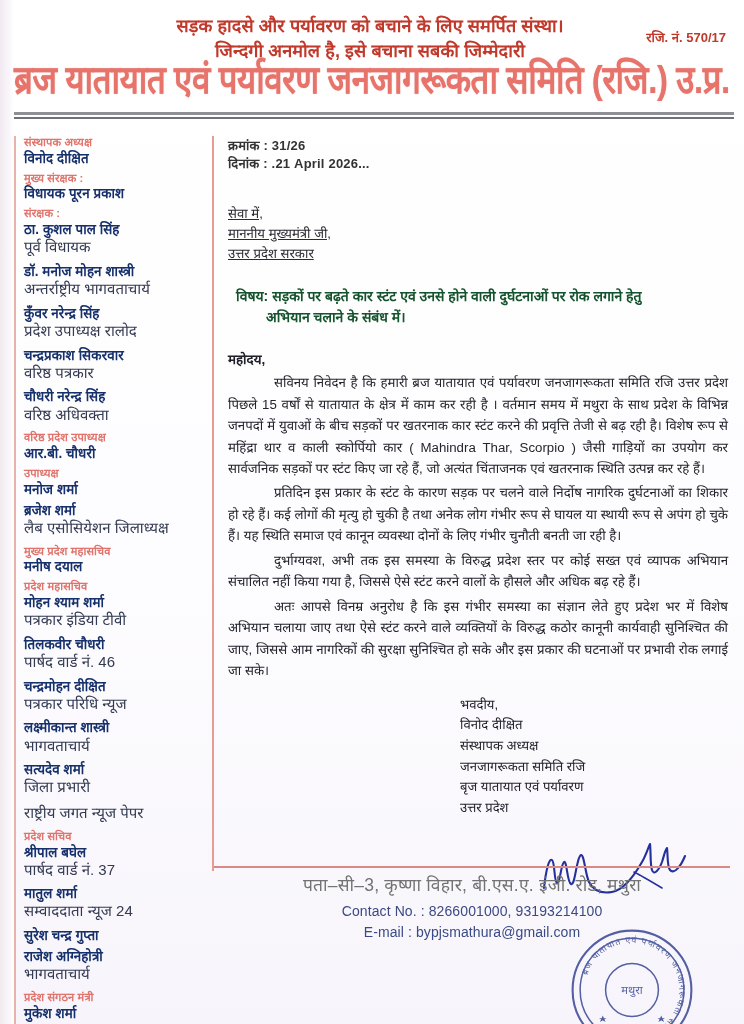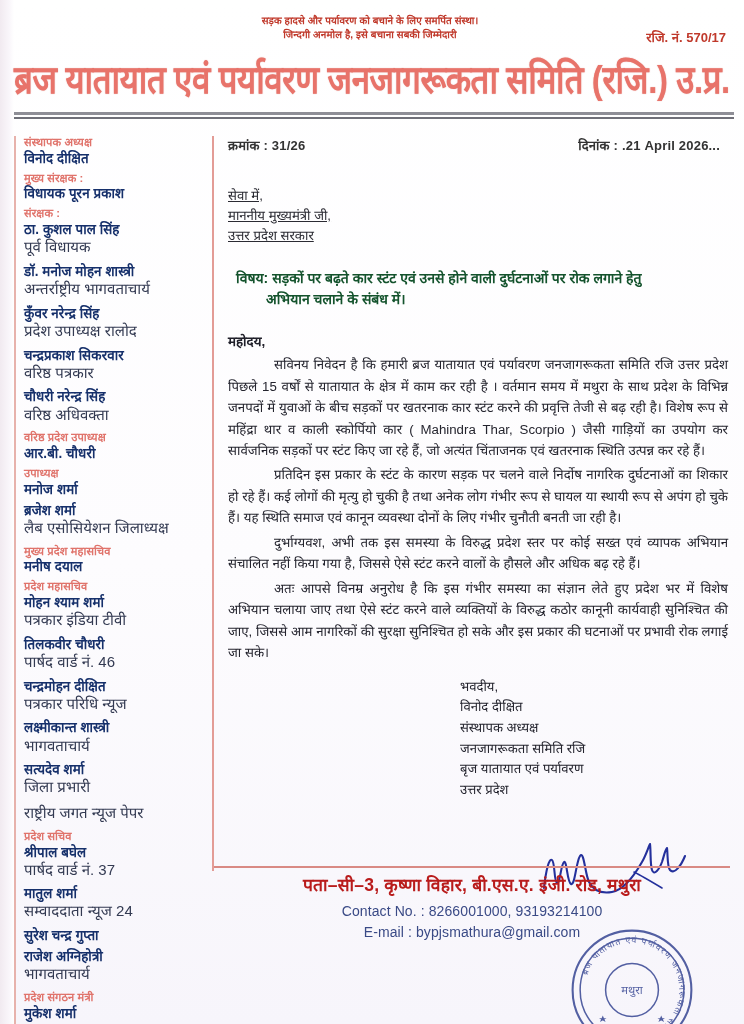--- a/index.html
+++ b/index.html
@@ -11,21 +11,21 @@
   }
   
   .scan-edge{position:absolute;left:0;top:0;width:14px;height:1024px;
     background:linear-gradient(90deg,#f1eaf0 0%,#faf7fb 70%,#ffffff 100%);}
   .page{position:absolute;left:0;top:0;width:744px;height:1024px;}
 
   
   .hdr{position:relative;height:110px;}
   .tagline{
     position:absolute;left:150px;top:14px;width:440px;text-align:center;
-    color:#c0392b;font-weight:bold;font-size:10px;line-height:1.38;
+    color:#c0392b;font-weight:bold;font-size:18px;line-height:1.38;
     letter-spacing:.1px;
   }
   .tagline .l2{display:block;}
   .reg-no{
     position:absolute;right:18px;top:28px;
     color:#c0392b;font-weight:bold;font-size:13px;white-space:nowrap;
   }
   .org-title{
     position:absolute;left:0;top:60px;width:744px;text-align:center;
     color:#e8736a;font-weight:bold;font-size:33px;line-height:1;
@@ -58,21 +58,21 @@
   }
   .s-sub{
     color:#333a52;font-size:15px;line-height:1.25;margin:0 0 2px 0;
   }
   .s-gap{height:5px;}
 
   
   .letter{position:absolute;left:228px;top:0;width:500px;
     color:#2b2b33;}
   .meta{display:flex;justify-content:space-between;align-items:baseline;
-    font-size:13px;font-weight:bold;color:#333;padding:0 8px 0 0;}
+    font-size:13px;font-weight:bold;color:#333;padding:0 8px 0 0;flex-direction:column;}
   .meta .num{letter-spacing:.2px;}
   .meta .date{letter-spacing:.2px;}
 
   .to-block{margin-top:32px;font-size:13.2px;line-height:1.52;color:#2b2b33;}
   .to-block div{white-space:nowrap;text-decoration:underline;}
 
   .subject{margin-top:22px;margin-left:8px;font-size:14px;
     font-weight:bold;line-height:1.5;color:#14532d;}
   .subject .ln2{display:block;margin-left:30px;}
 
@@ -94,21 +94,21 @@
   .stamp{
     position:absolute;left:566px;top:788px;width:132px;height:132px;
     pointer-events:none;opacity:.82;
   }
 
   
   .rule-foot{position:absolute;left:214px;right:14px;top:866px;height:2px;
     background:#d98a84;}
   .footer{position:absolute;left:214px;top:872px;width:516px;
     text-align:center;}
-  .f-addr{font-size:17.5px;color:#b91c1c;font-weight:700;
+  .f-addr{font-size:17.5px;color:#737373;font-weight:400;
     letter-spacing:.2px;margin-bottom:5px;}
   .f-contact{font-size:14px;color:#3a4a86;letter-spacing:.1px;line-height:1.5;}
   .f-email{font-size:14px;color:#3a4a86;letter-spacing:.1px;line-height:1.5;}
 </style>
 </head>
 <body>
 
 <div class="scan-edge"></div>
 
 <div class="page">

